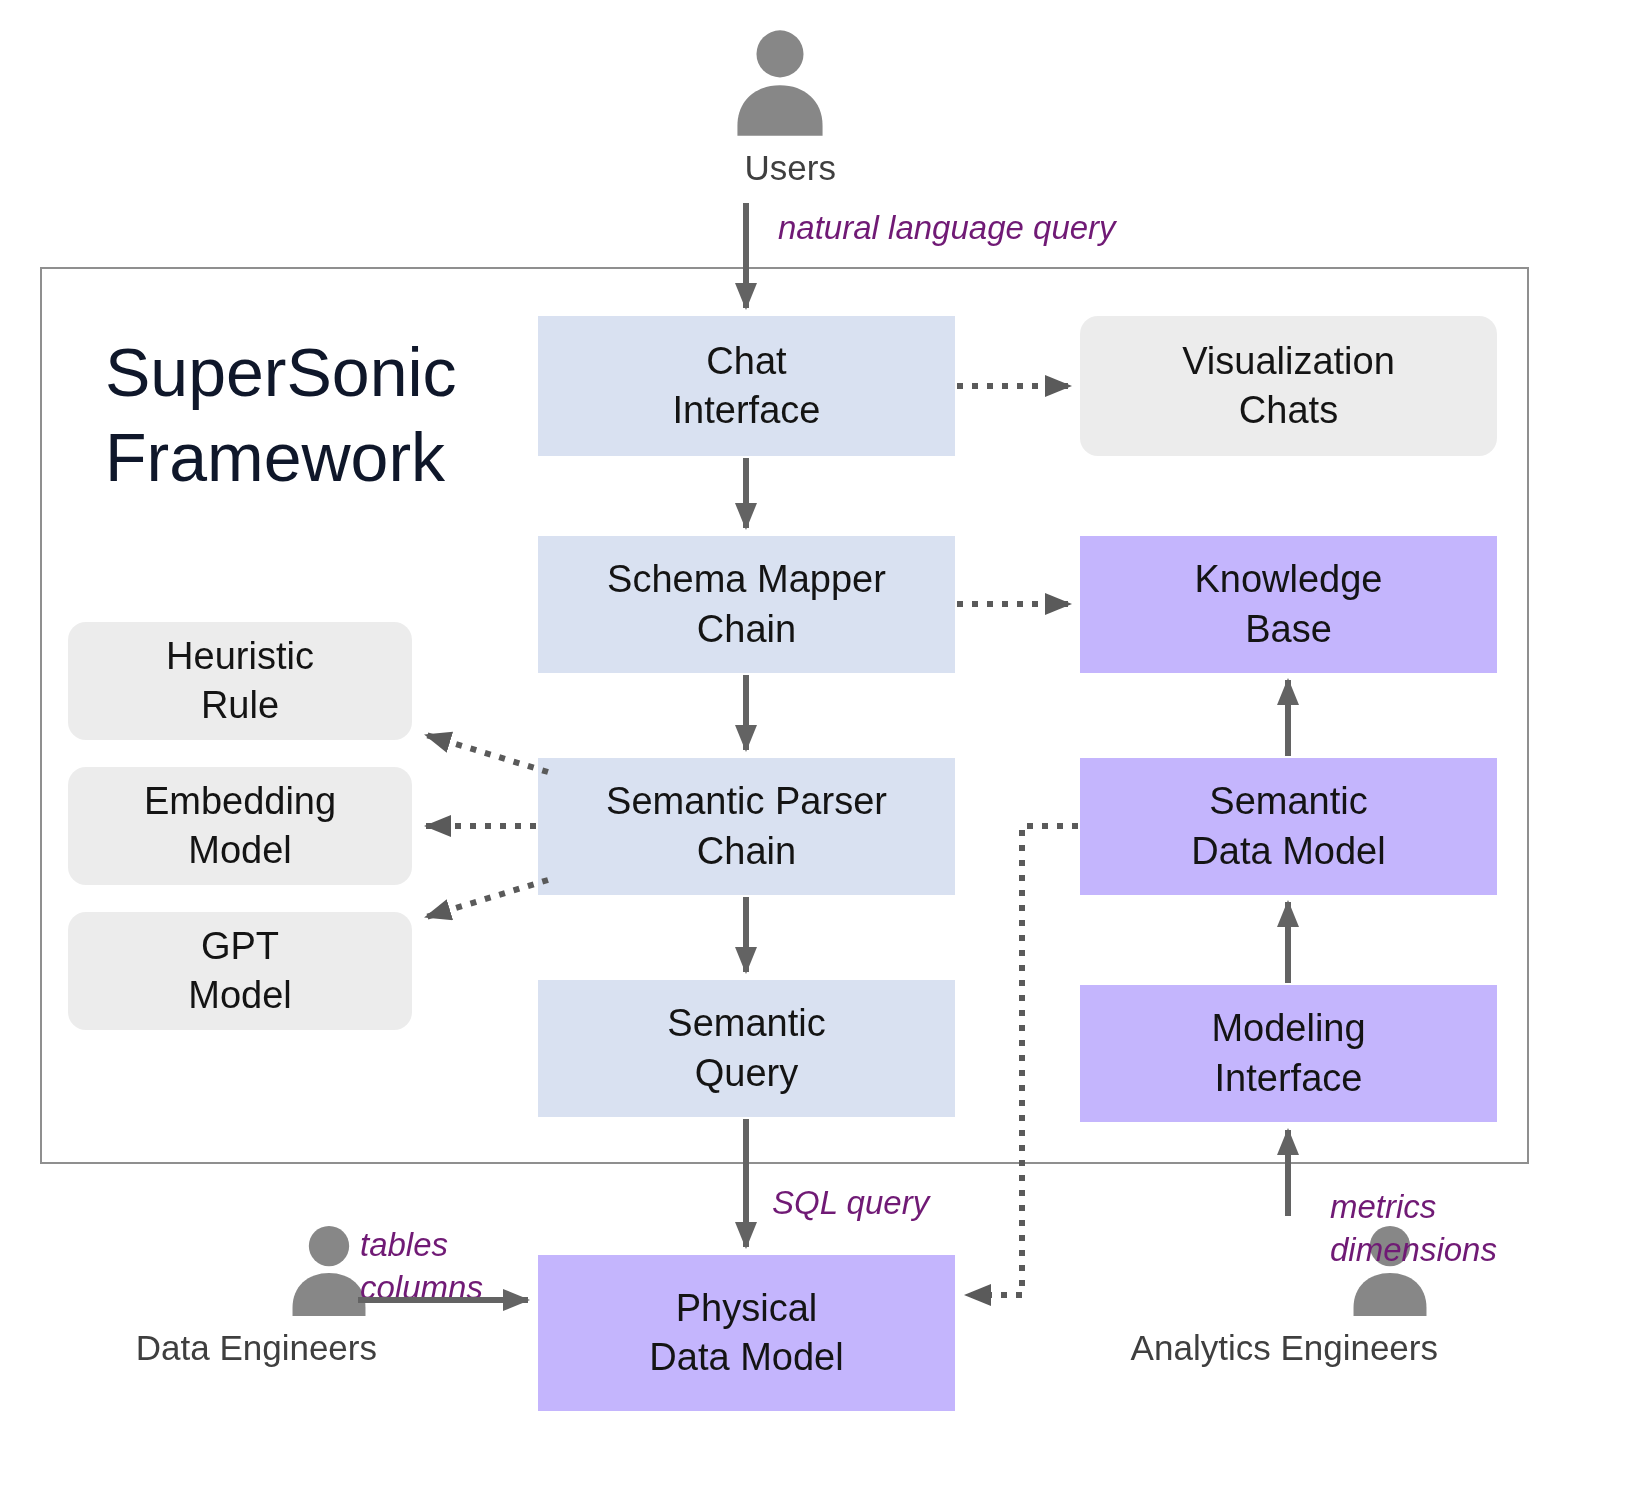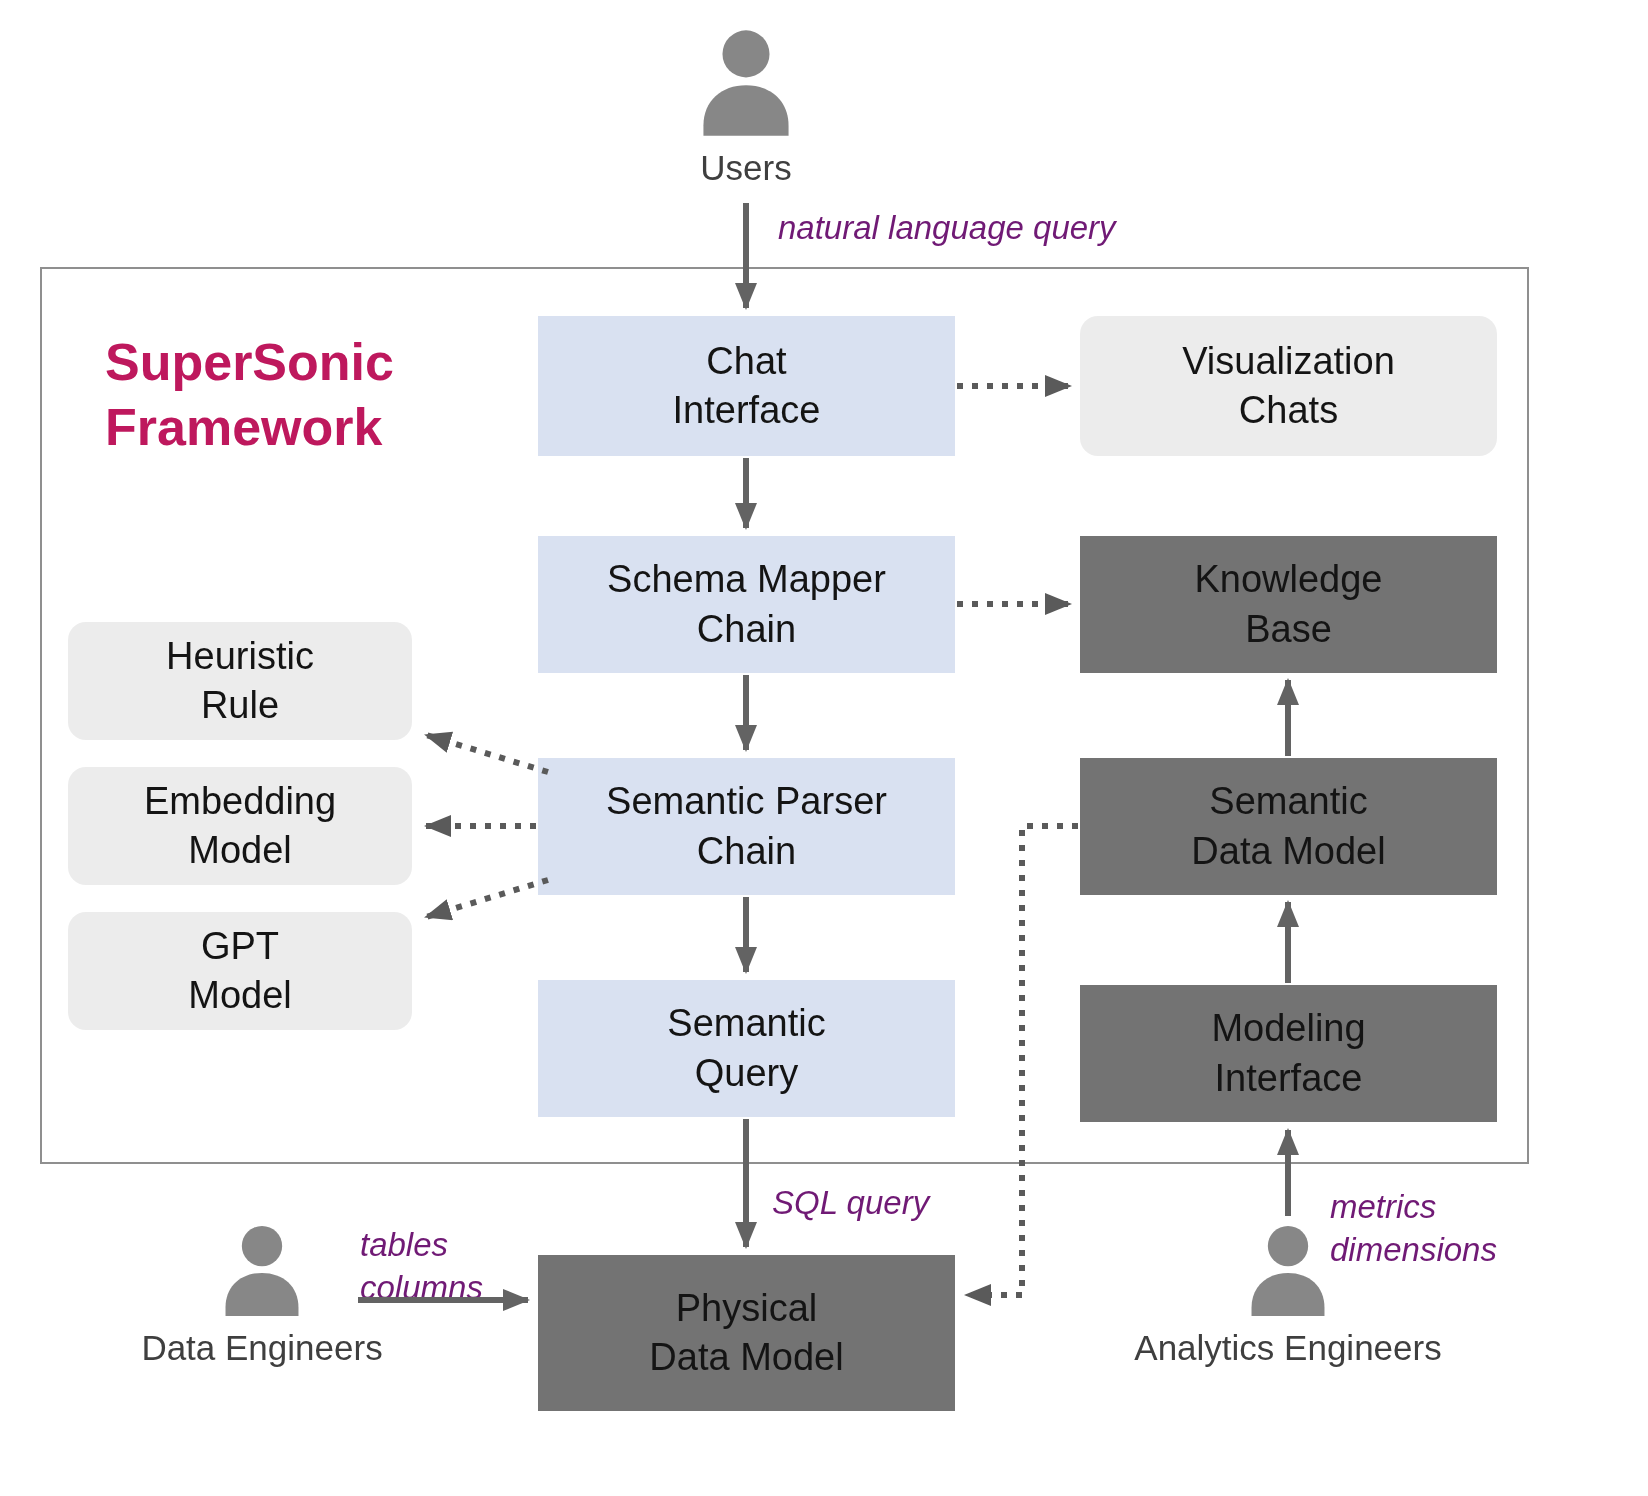--- a/index.html
+++ b/index.html
@@ -7,34 +7,34 @@
   body { font-family:"Liberation Sans", sans-serif; }
   .canvas { position:relative; width:1648px; height:1496px; background:#ffffff; overflow:hidden; }
 
   .framework-border {
     position:absolute; left:40px; top:267px; width:1489px; height:897px;
     border:2px solid #8f8f8f; background:transparent;
   }
 
   .title {
     position:absolute; left:105px; top:330px;
-    font-size:52px; font-weight:bold; color:#be185d;
+    font-size:68px; font-weight:normal; color:#0f172a;
     line-height:1.25; white-space:pre-line;
   }
 
   .node {
     position:absolute; display:flex; align-items:center; justify-content:center;
     text-align:center; font-size:38px; color:#141414; line-height:1.3;
     white-space:pre-line;
   }
   .node.blue   { background:#d9e1f1; }
-  .node.yellow { background:#737373; }
+  .node.yellow { background:#c4b5fd; }
   .node.gray   { background:#ececec;border-radius:18px; }
 
-  .actor { position:absolute; display:flex; flex-direction:column; align-items:center; }
+  .actor { position:absolute; display:flex; flex-direction:column; align-items:flex-end; }
   .actor svg { display:block; }
   .person-fill { fill:#878787; }
   .actor-label { font-size:35px; color:#3f3f3f; margin-top:8px; white-space:nowrap; }
 
   .edge-label {
     position:absolute; font-style:italic; font-size:33px; color:#701a75;
     white-space:pre-line; line-height:1.3;
   }
   .edge-label.center { }
 

